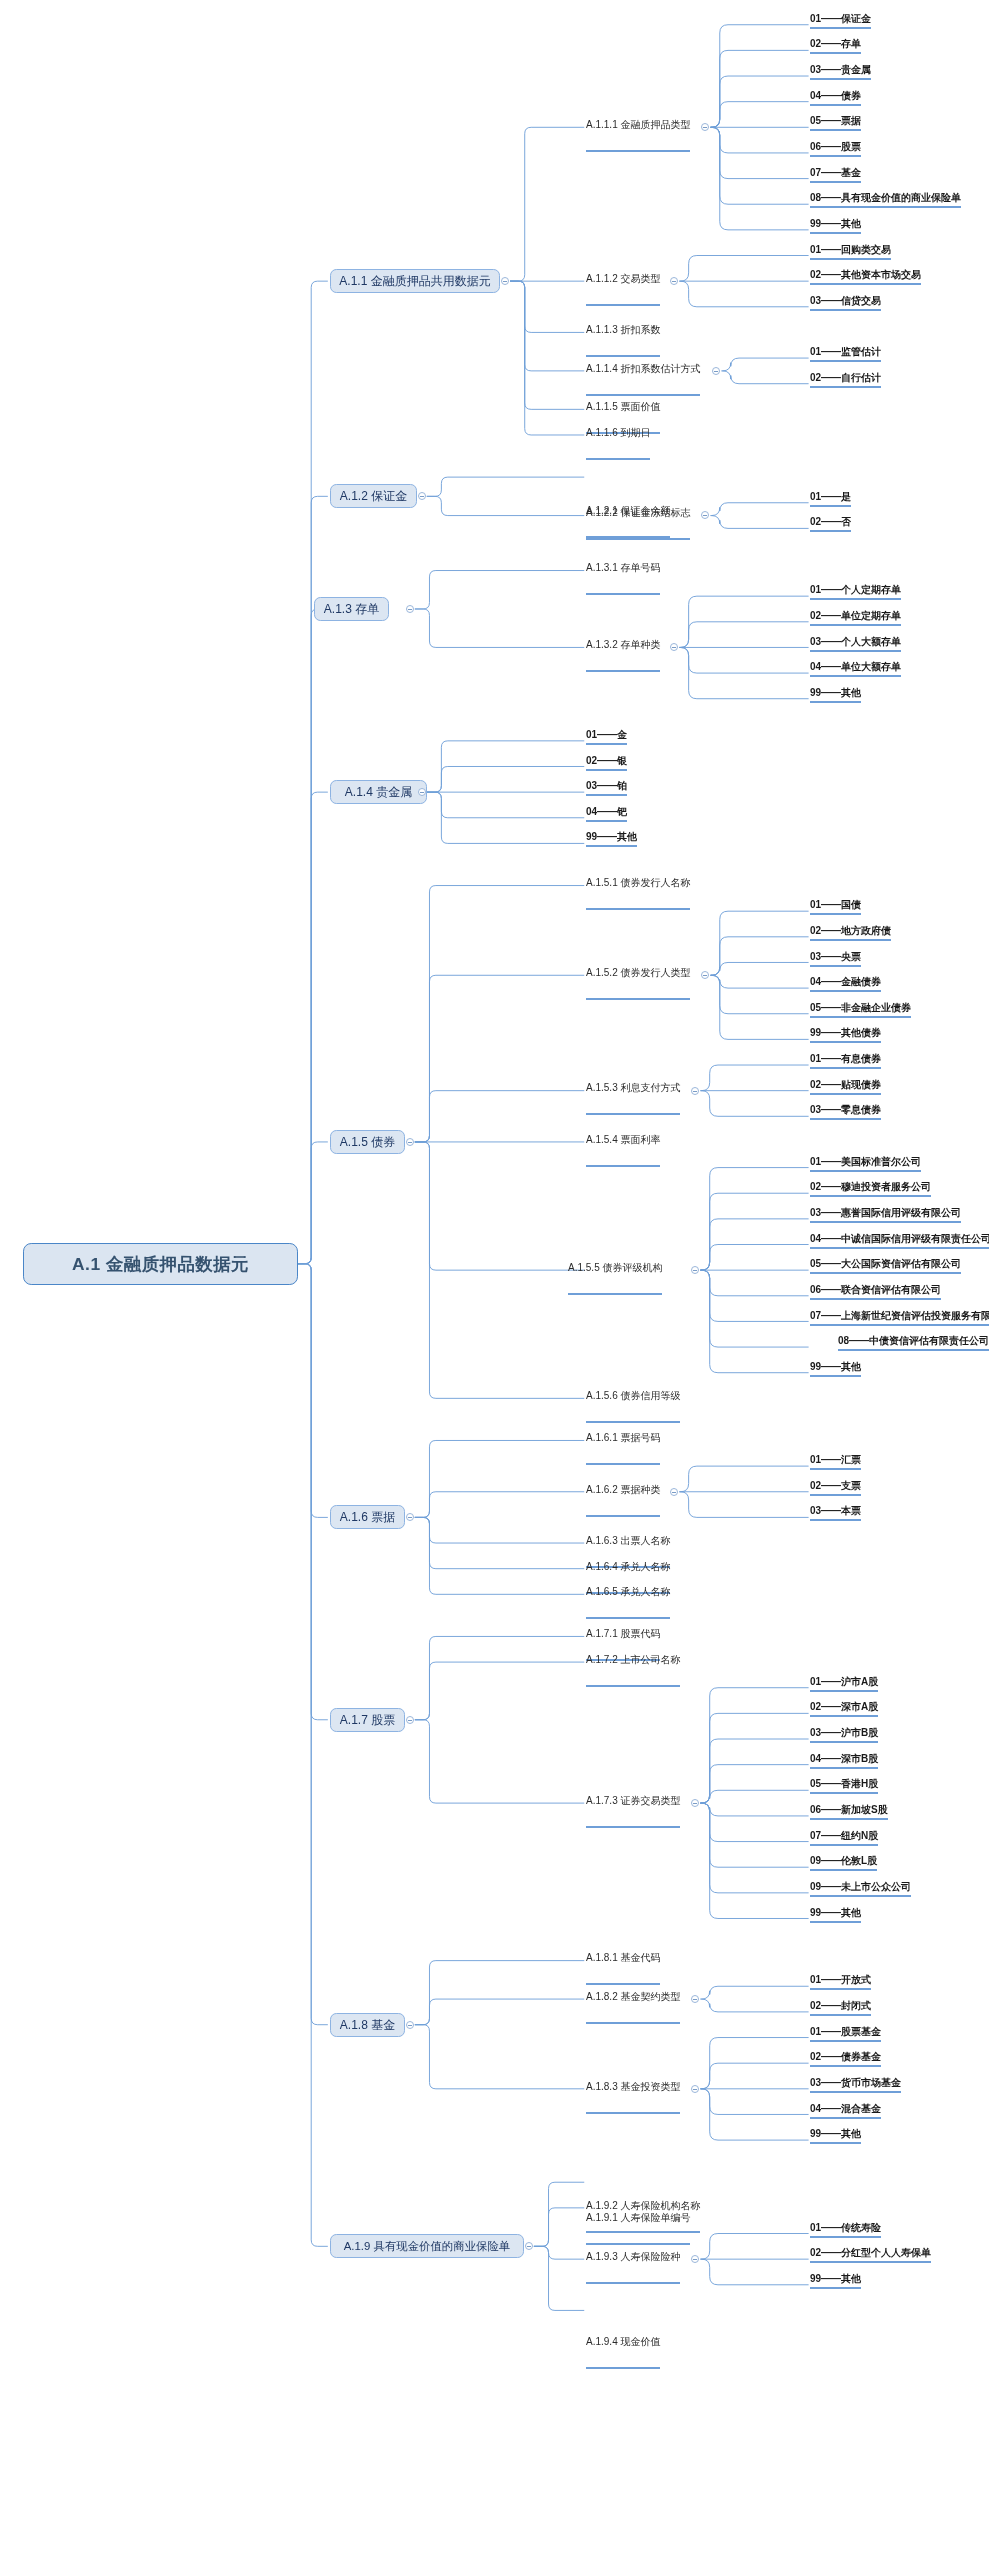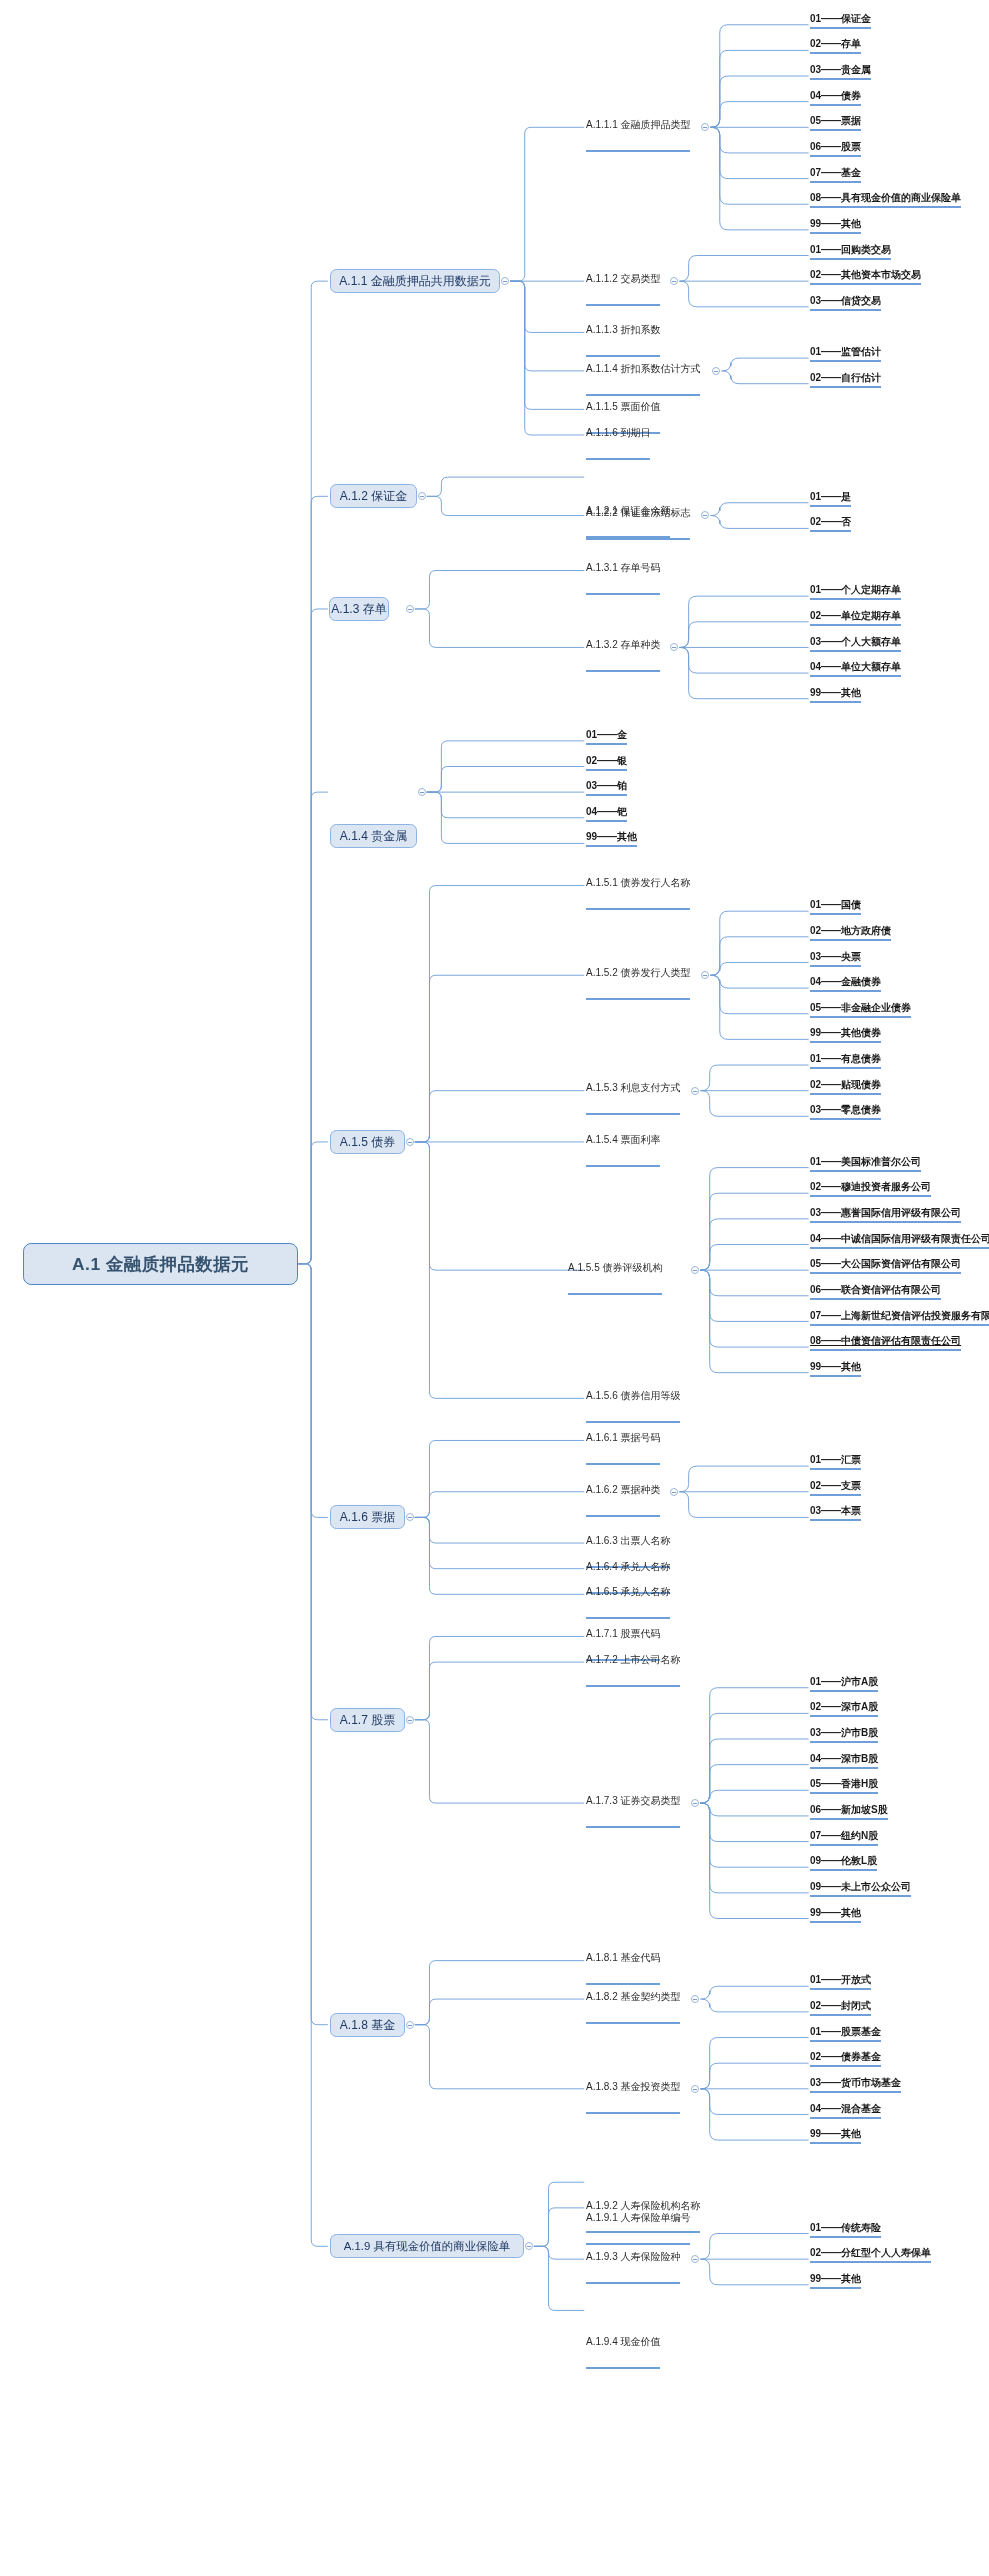--- a/index.html
+++ b/index.html
@@ -237,28 +237,28 @@
       <div class="l2-node" style="left: 330px; top: 484px; width: 87px;">A.1.2 保证金</div>
       <div class="handle" style="left: 418px; top: 492px;"></div>
       <div class="l3-node" style="left: 586px; top: 561px;">A.1.3.1 存单号码</div>
       <div class="leaf-node" style="left: 810px; top: 584px;">01——个人定期存单</div>
       <div class="leaf-node" style="left: 810px; top: 610px;">02——单位定期存单</div>
       <div class="leaf-node" style="left: 810px; top: 636px;">03——个人大额存单</div>
       <div class="leaf-node" style="left: 810px; top: 661px;">04——单位大额存单</div>
       <div class="leaf-node" style="left: 810px; top: 687px;">99——其他</div>
       <div class="l3-node" style="left: 586px; top: 638px;">A.1.3.2 存单种类</div>
       <div class="handle" style="left: 670px; top: 643px;"></div>
-      <div class="l2-node" style="left: 329px; top: 597px; width: 60px;">A.1.3 存单</div>
+      <div class="l2-node" style="left: 314px; top: 597px; width: 75px;">A.1.3 存单</div>
       <div class="handle" style="left: 406px; top: 605px;"></div>
       <div class="leaf-node" style="left: 586px; top: 729px;">01——金</div>
       <div class="leaf-node" style="left: 586px; top: 755px;">02——银</div>
       <div class="leaf-node" style="left: 586px; top: 780px;">03——铂</div>
       <div class="leaf-node" style="left: 586px; top: 806px;">04——钯</div>
       <div class="leaf-node" style="left: 586px; top: 831px;">99——其他</div>
-      <div class="l2-node" style="left: 330px; top: 824px; width: 87px;">A.1.4 贵金属</div>
+      <div class="l2-node" style="left: 330px; top: 780px; width: 97px;">A.1.4 贵金属</div>
       <div class="handle" style="left: 418px; top: 788px;"></div>
       <div class="l3-node" style="left: 586px; top: 876px;">A.1.5.1 债券发行人名称</div>
       <div class="leaf-node" style="left: 810px; top: 899px;">01——国债</div>
       <div class="leaf-node" style="left: 810px; top: 925px;">02——地方政府债</div>
       <div class="leaf-node" style="left: 810px; top: 951px;">03——央票</div>
       <div class="leaf-node" style="left: 810px; top: 976px;">04——金融债券</div>
       <div class="leaf-node" style="left: 810px; top: 1002px;">05——非金融企业债券</div>
       <div class="leaf-node" style="left: 810px; top: 1027px;">99——其他债券</div>
       <div class="l3-node" style="left: 586px; top: 966px;">A.1.5.2 债券发行人类型</div>
       <div class="handle" style="left: 701px; top: 971px;"></div>
@@ -268,21 +268,21 @@
       <div class="l3-node" style="left: 586px; top: 1081px;">A.1.5.3 利息支付方式</div>
       <div class="handle" style="left: 691px; top: 1087px;"></div>
       <div class="l3-node" style="left: 586px; top: 1133px;">A.1.5.4 票面利率</div>
       <div class="leaf-node" style="left: 810px; top: 1156px;">01——美国标准普尔公司</div>
       <div class="leaf-node" style="left: 810px; top: 1181px;">02——穆迪投资者服务公司</div>
       <div class="leaf-node" style="left: 810px; top: 1207px;">03——惠誉国际信用评级有限公司</div>
       <div class="leaf-node" style="left: 810px; top: 1233px;">04——中诚信国际信用评级有限责任公司</div>
       <div class="leaf-node" style="left: 810px; top: 1258px;">05——大公国际资信评估有限公司</div>
       <div class="leaf-node" style="left: 810px; top: 1284px;">06——联合资信评估有限公司</div>
       <div class="leaf-node" style="left: 810px; top: 1310px;">07——上海新世纪资信评估投资服务有限公司</div>
-      <div class="leaf-node" style="left: 810px; top: 1335px; text-decoration: underline;">08——中债资信评估有限责任公司</div>
+      <div class="leaf-node" style="left: 838px; top: 1335px;">08——中债资信评估有限责任公司</div>
       <div class="leaf-node" style="left: 810px; top: 1361px;">99——其他</div>
       <div class="l3-node" style="left: 568px; top: 1261px; text-align: center;">A.1.5.5 债券评级机构</div>
       <div class="handle" style="left: 691px; top: 1266px;"></div>
       <div class="l3-node" style="left: 586px; top: 1389px;">A.1.5.6 债券信用等级</div>
       <div class="l2-node" style="left: 330px; top: 1130px; width: 75px;">A.1.5 债券</div>
       <div class="handle" style="left: 406px; top: 1138px;"></div>
       <div class="l3-node" style="left: 586px; top: 1431px;">A.1.6.1 票据号码</div>
       <div class="leaf-node" style="left: 810px; top: 1454px;">01——汇票</div>
       <div class="leaf-node" style="left: 810px; top: 1480px;">02——支票</div>
       <div class="leaf-node" style="left: 810px; top: 1505px;">03——本票</div>

